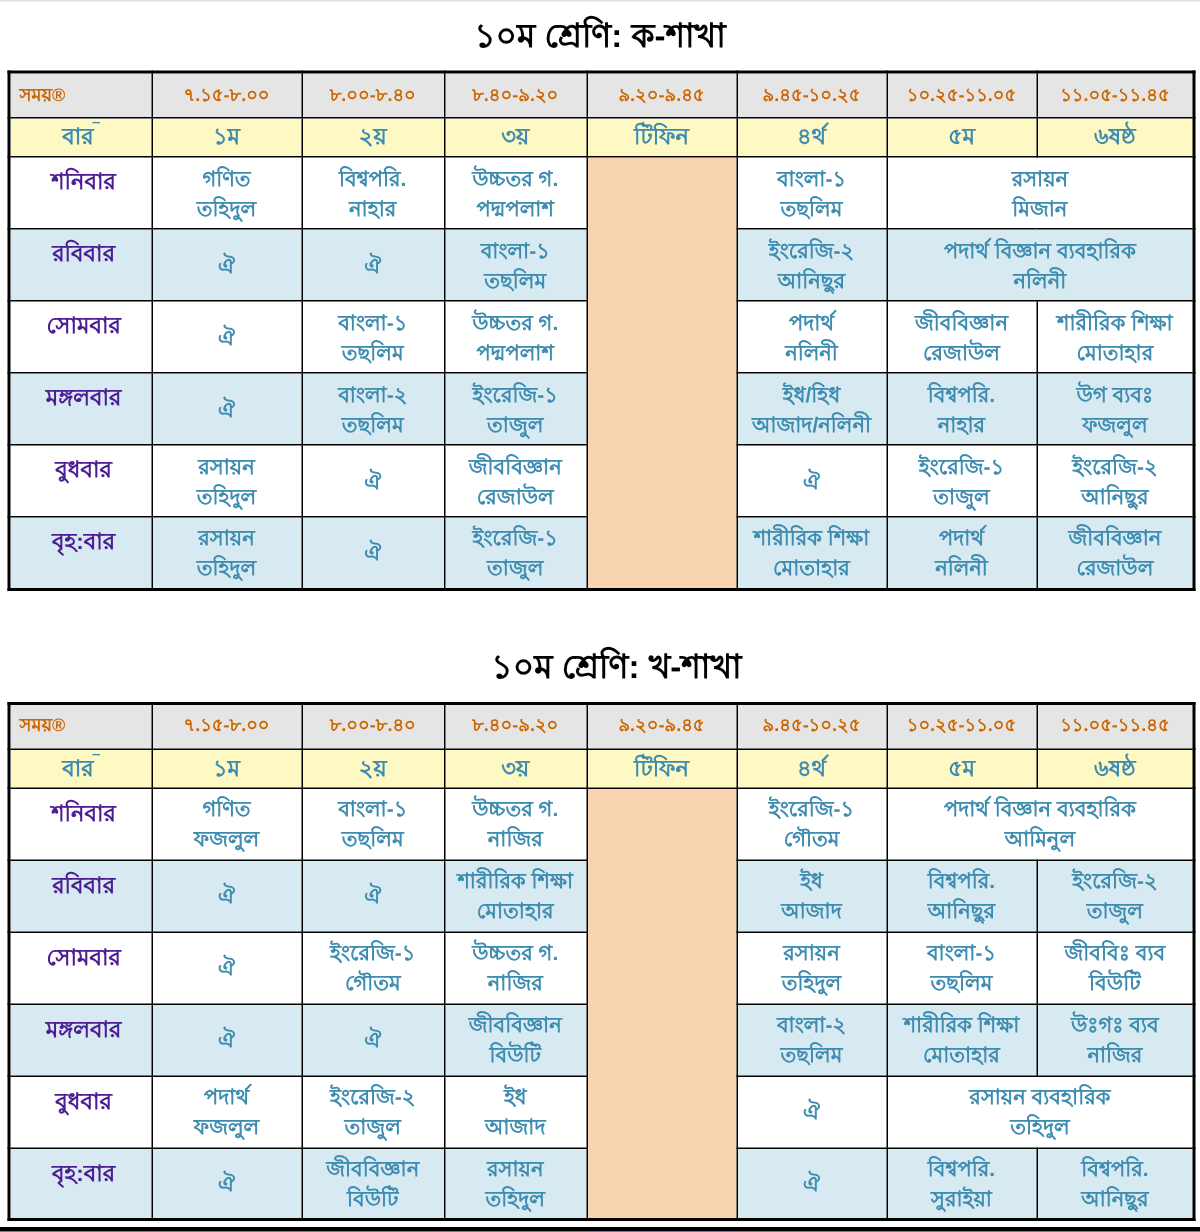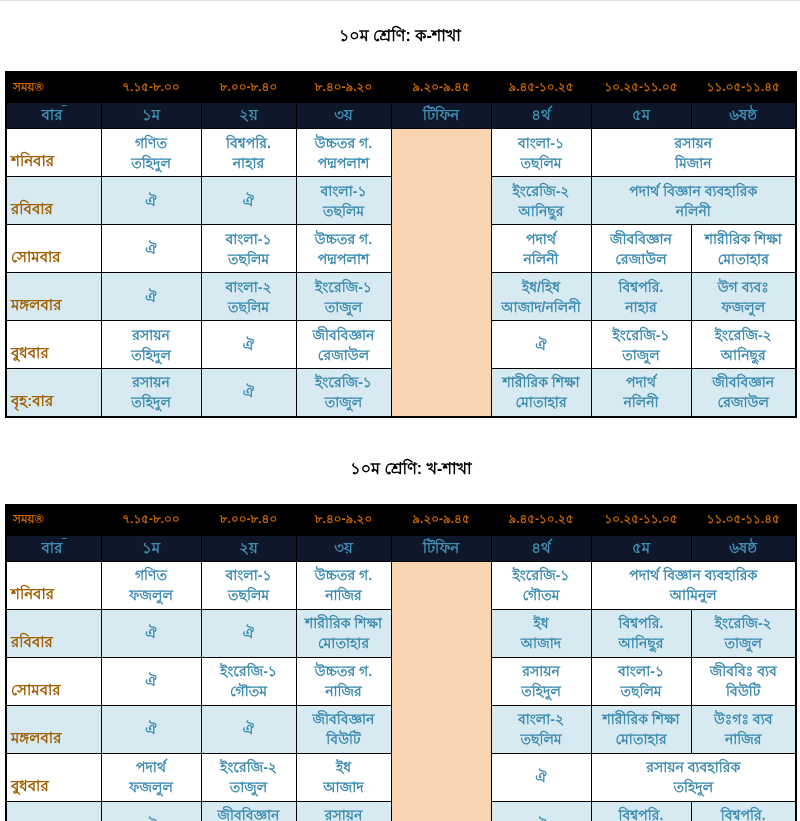--- a/index.html
+++ b/index.html
@@ -3,44 +3,44 @@
 <meta charset="utf-8">
 <style>
   html,body{margin:0;padding:0;}
   body{
     width:800px;height:821px;background:#ffffff;
     font-family:"Liberation Sans",sans-serif;
     position:relative;overflow:hidden;
     border-top:1px solid #e0e0e0;box-sizing:border-box;
   }
   .title{
-    height:46px;line-height:46px;margin:12px;text-align:center;
-    font-size:16px;font-weight:bold;color:#000;
+    height:46px;line-height:46px;margin:0;text-align:center;
+    font-size:22px;font-weight:bold;color:#000;
   }
   .title2{margin-top:28px;padding-left:22px;}
   table.routine{
     border-collapse:collapse;table-layout:fixed;
     width:790px;margin-left:5px;
     border:2px solid #000;
   }
   .routine th,.routine td{
     border:1px solid #000;padding:0;margin:0;
     text-align:center;vertical-align:middle;overflow:hidden;
   }
-  tr.time-row th{height:29px;background:#000000;color:#cc6600;font-size:12px;font-weight:bold;}
+  tr.time-row th{height:29px;background:#e5e5e5;color:#cc6600;font-size:12px;font-weight:bold;}
   th.time-label-cell{text-align:left;padding-left:6px;font-size:14px;}
-  tr.period-row th{height:25px;background:#0f172a;color:#3e8cb0;font-size:15px;font-weight:bold;}
+  tr.period-row th{height:25px;background:#fef9c3;color:#3e8cb0;font-size:15px;font-weight:bold;}
   th.day-label-cell{color:#cc0000;font-size:15px;}
   .macron{font-size:11px;vertical-align:super;}
   th.tiffin-label{background:#f8d4b0;color:#cc1111;}
   tr.day-row{height:48px;background:#ffffff;}
   tr.day-row.alt{background:#d8eaf1;margin-top:25px;}
   td.day-cell{
-    color:#a16207;font-weight:bold;font-size:15px;
-    text-align:left;vertical-align:top;padding:20px 0 0 4px;
+    color:#4c1d95;font-weight:bold;font-size:15px;
+    text-align:center;vertical-align:top;padding:4px 0 0 4px;
   }
   td.subject{color:#3e8cb0;font-size:14px;font-weight:bold;line-height:20px;}
   td.subject .ln{min-height:20px;}
   td.tiffin-col{background:#f8d4b0;}
   .bottom-bar{width:800px;height:4px;background:#000;margin-top:4px;}
 </style>
 </head>
 <body>
 
 <div>

